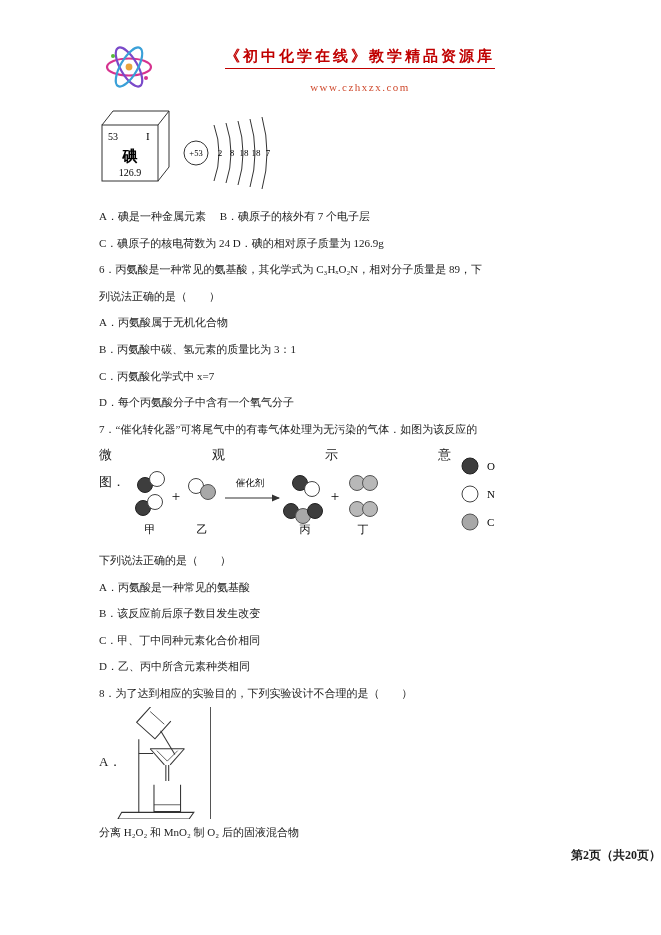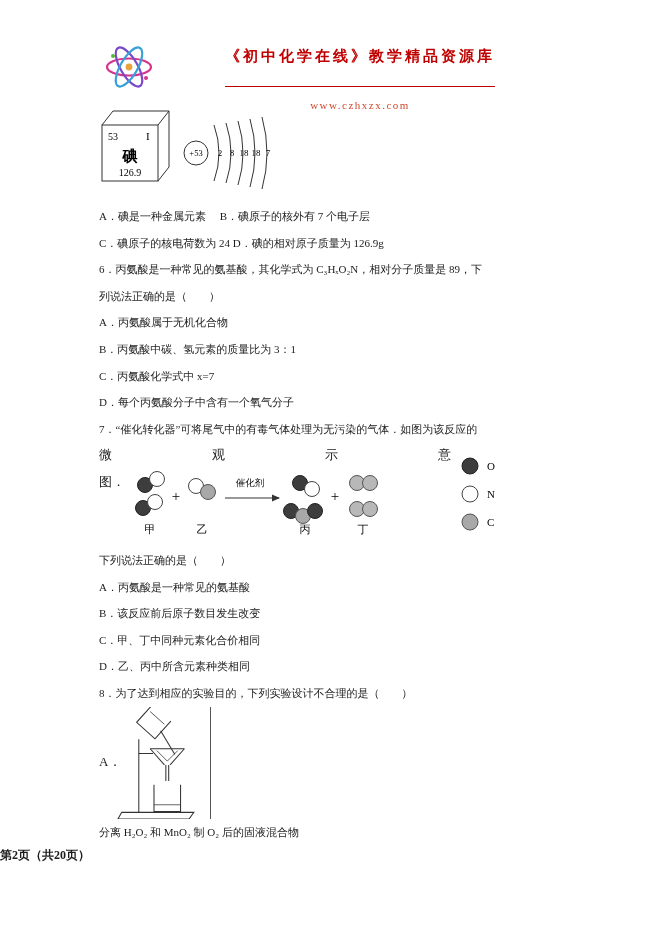--- a/index.html
+++ b/index.html
@@ -10,21 +10,21 @@
     color: #1c1c1c;
   }
   .page { position: relative; width: 661px; height: 935px; overflow: hidden; background: #fff; }
 
   
   .header { position: absolute; top: 44px; left: 0; width: 661px; height: 58px; }
   .logo { position: absolute; left: 102px; top: 0; }
   .titleblock { position: absolute; left: 216px; top: 3px; width: 288px; text-align: center; }
   .site-title {
     display: inline-block; color: #c00000; font-weight: bold; font-size: 15px;
-    letter-spacing: 3px; border-bottom: 1.5px solid #c00000; padding-bottom: 20px; white-space: nowrap;
+    letter-spacing: 3px; border-bottom: 1.5px solid #c00000; padding-bottom: 2px; white-space: nowrap;
   }
   .site-url { color: #cf4a2e; font-size: 11px; letter-spacing: 1.5px; margin-top: 12px; }
 
   
   .content { position: absolute; left: 99px; top: 103px; width: 463px; }
   p.line { margin: 0; font-size: 11px; line-height: 26.6px; white-space: nowrap; }
 
   .fig-iodine { height: 100px; }
 
   
@@ -38,21 +38,21 @@
   .legend-box { position: absolute; top: 12px; left: 360px; }
 
   
   .apparatus-block { position: relative; height: 112px; }
   .apparatus-a-label { position: absolute; left: 0; top: 46px; font-size: 13px; }
   .apparatus-svg { position: absolute; left: 16px; top: 0; }
   .cell-divider { position: absolute; left: 111px; top: 0; height: 112px; border-left: 1px solid #555; }
 
   .footer {
     position: absolute; top: 847px; left: 0; width: 661px;
-    text-align: left; font-size: 12px; font-weight: 600;
+    text-align: right; font-size: 12px; font-weight: 600;
   }
 
   svg text { font-family: "Liberation Serif", "DejaVu Serif", serif; }
 </style>
 </head>
 <body>
 
 <div class="page">
 
   <div class="header">

